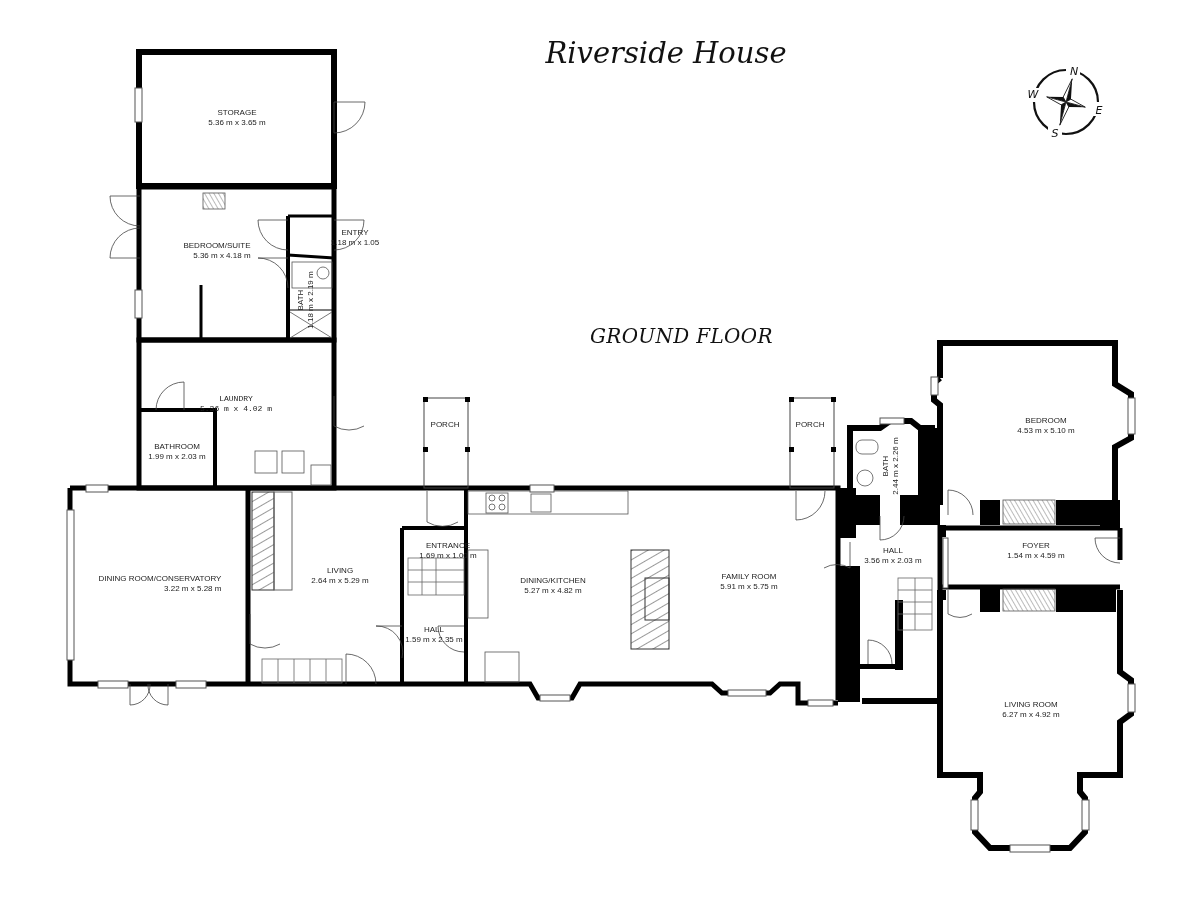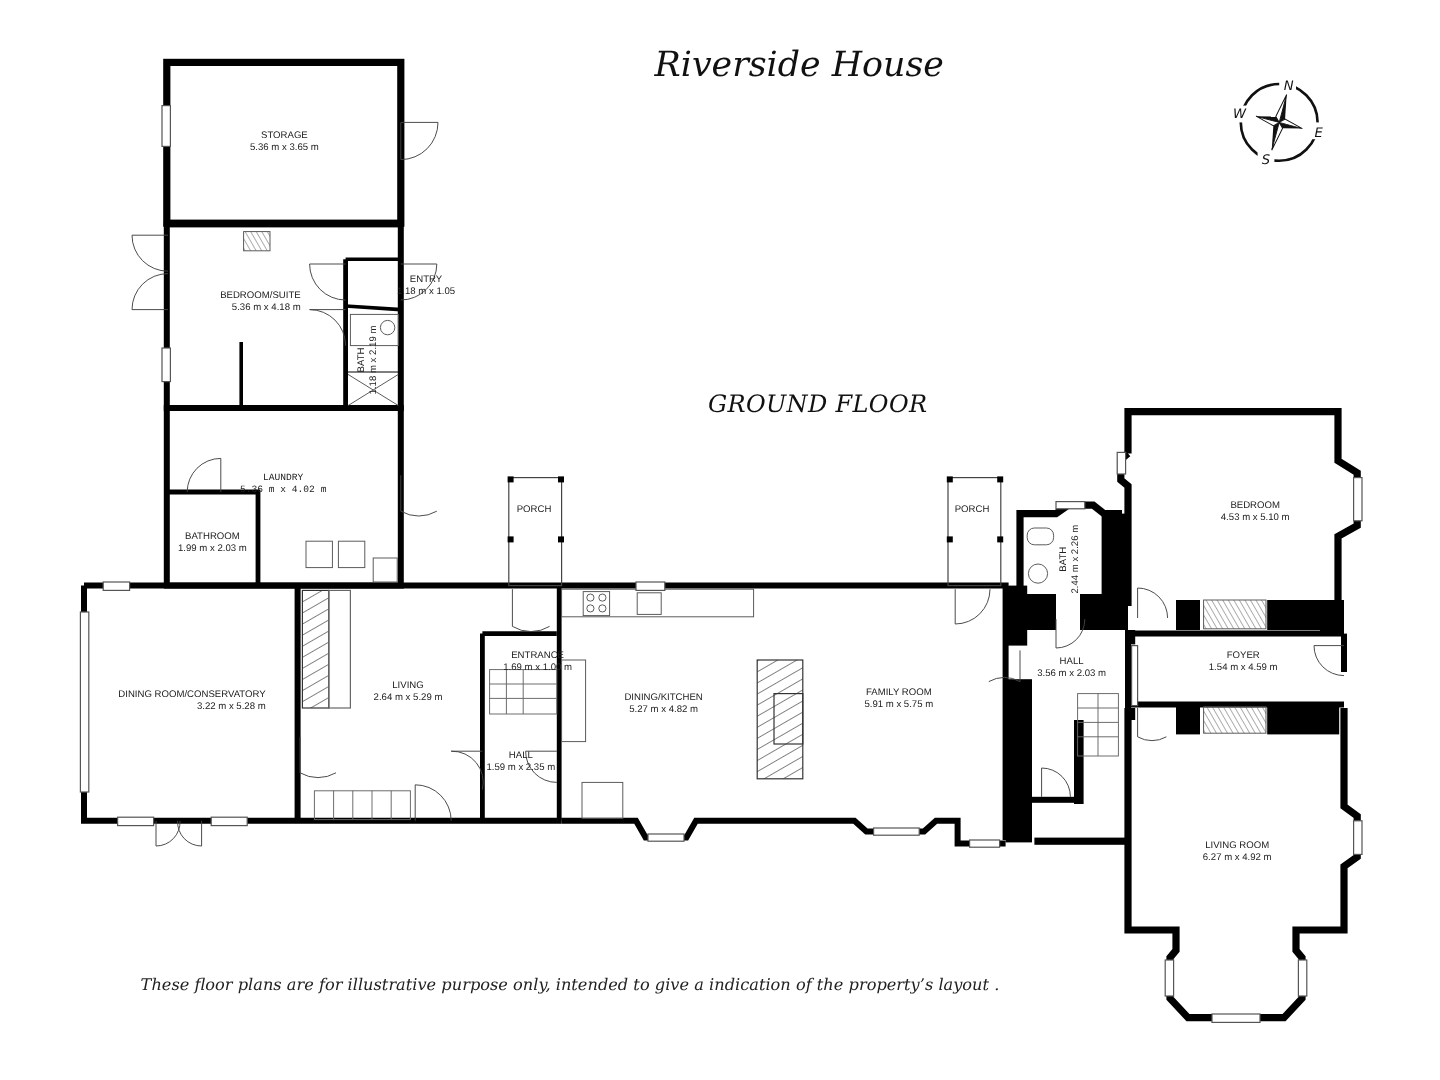--- a/index.html
+++ b/index.html
@@ -293,14 +293,13 @@
       <polygon points="0,24 4,4 0,0" fill="#fff" stroke="#111" stroke-width="0.8"></polygon>
       <polygon points="20,0 4,4 0,0" fill="#111"></polygon>
       <polygon points="20,0 4,-4 0,0" fill="#fff" stroke="#111" stroke-width="0.8"></polygon>
       <polygon points="-20,0 -4,-4 0,0" fill="#111"></polygon>
       <polygon points="-20,0 -4,4 0,0" fill="#fff" stroke="#111" stroke-width="0.8"></polygon>
     </g>
   </svg>
 </div>
 
 <div class="disclaimer">
-  <div>These floor plans are for illustrative purpose only, intended to give a indication of the property’s layout .</div>
 </div>
 
 </body></html>

